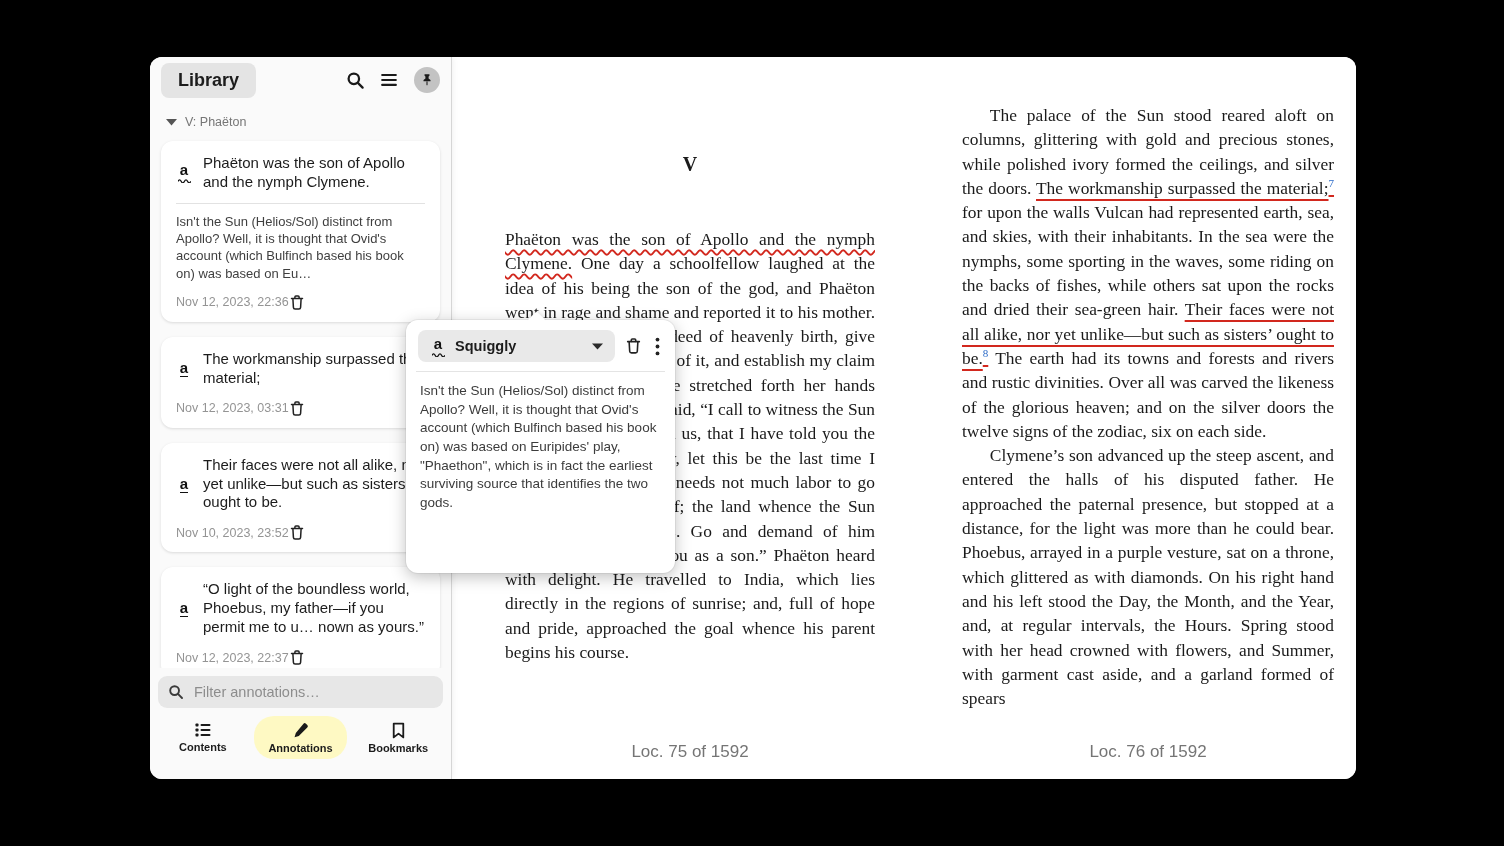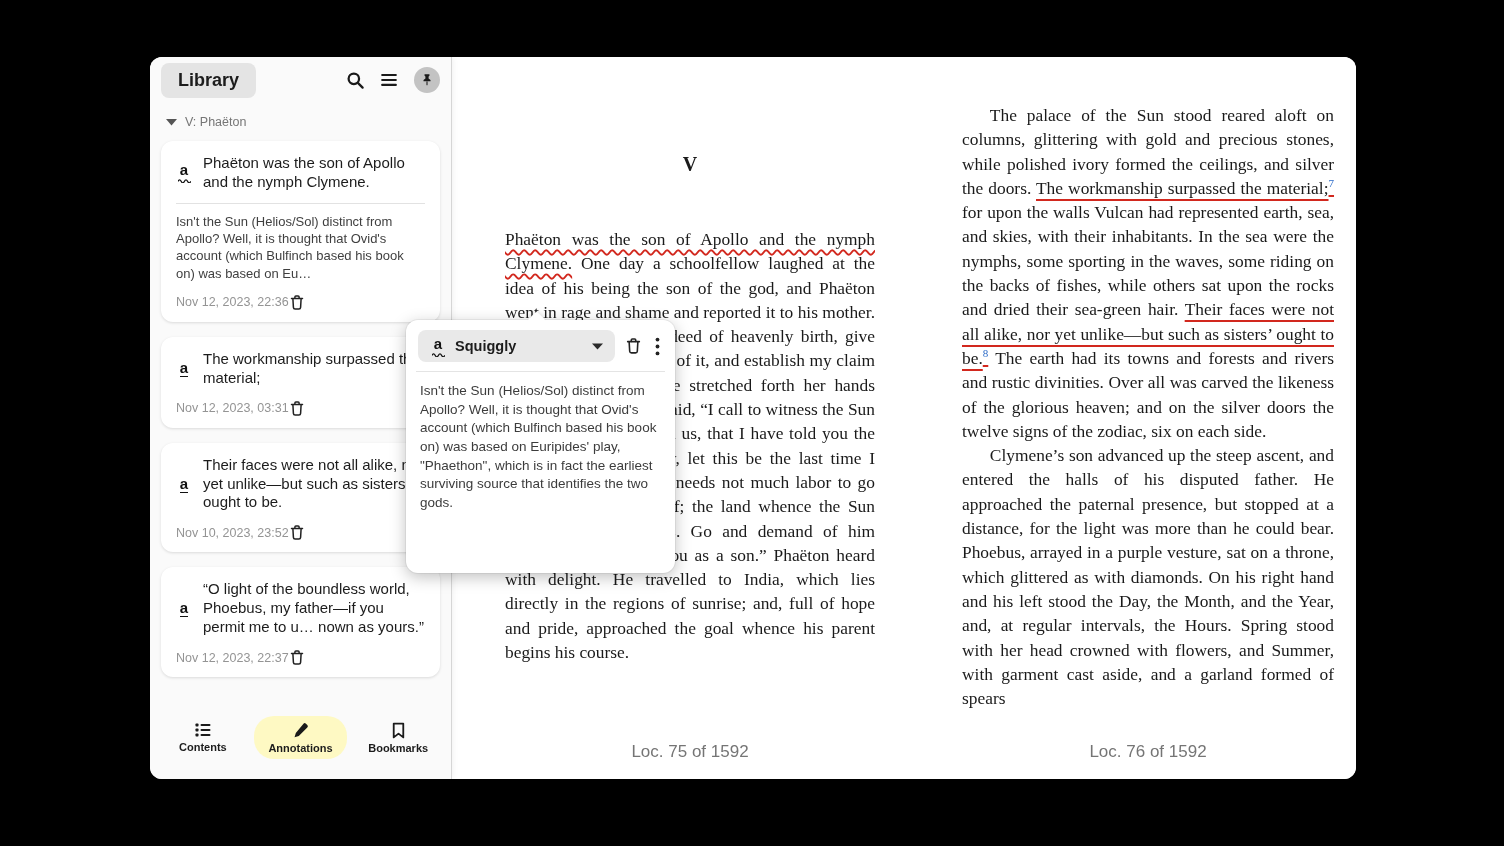--- a/index.html
+++ b/index.html
@@ -255,20 +255,29 @@
             <svg width="16" height="17" viewBox="0 0 16 17" fill="none" stroke="#222" stroke-width="1.5" stroke-linecap="round">
                 <path d="M2.5 4.4 h11"></path>
                 <path d="M5.9 4.1 v-1.2 a1 1 0 0 1 1-1 h2.2 a1 1 0 0 1 1 1 v1.2"></path>
                 <path d="M3.9 4.8 l.5 8.6 a1.7 1.7 0 0 0 1.7 1.6 h3.8 a1.7 1.7 0 0 0 1.7-1.6 l.5-8.6"></path>
               </svg>
           </button>
         </div>
       </div>
     </div>
 
+    <div class="sb-filter">
+      <div class="filter-box">
+        <svg width="16" height="16" viewBox="0 0 16 16" fill="none" stroke="#3a3a3a" stroke-width="1.9" stroke-linecap="round">
+            <circle cx="6.6" cy="6.6" r="4.4"></circle>
+            <path d="M10.2 10.2 L14 14"></path>
+          </svg>
+        <input type="text" placeholder="Filter annotations…" style="">
+      </div>
+    </div>
 
     <div class="sb-tabs">
       <button class="tab">
         <svg width="18" height="16" viewBox="0 0 18 16" fill="#1a1a1a">
             <rect x="1.5" y="1.5" width="3" height="3" rx=".8"></rect>
             <rect x="6.5" y="2" width="10" height="2" rx="1"></rect>
             <rect x="1.5" y="6.5" width="3" height="3" rx=".8"></rect>
             <rect x="6.5" y="7" width="10" height="2" rx="1"></rect>
             <rect x="1.5" y="11.5" width="3" height="3" rx=".8"></rect>
             <rect x="6.5" y="12" width="10" height="2" rx="1"></rect>

